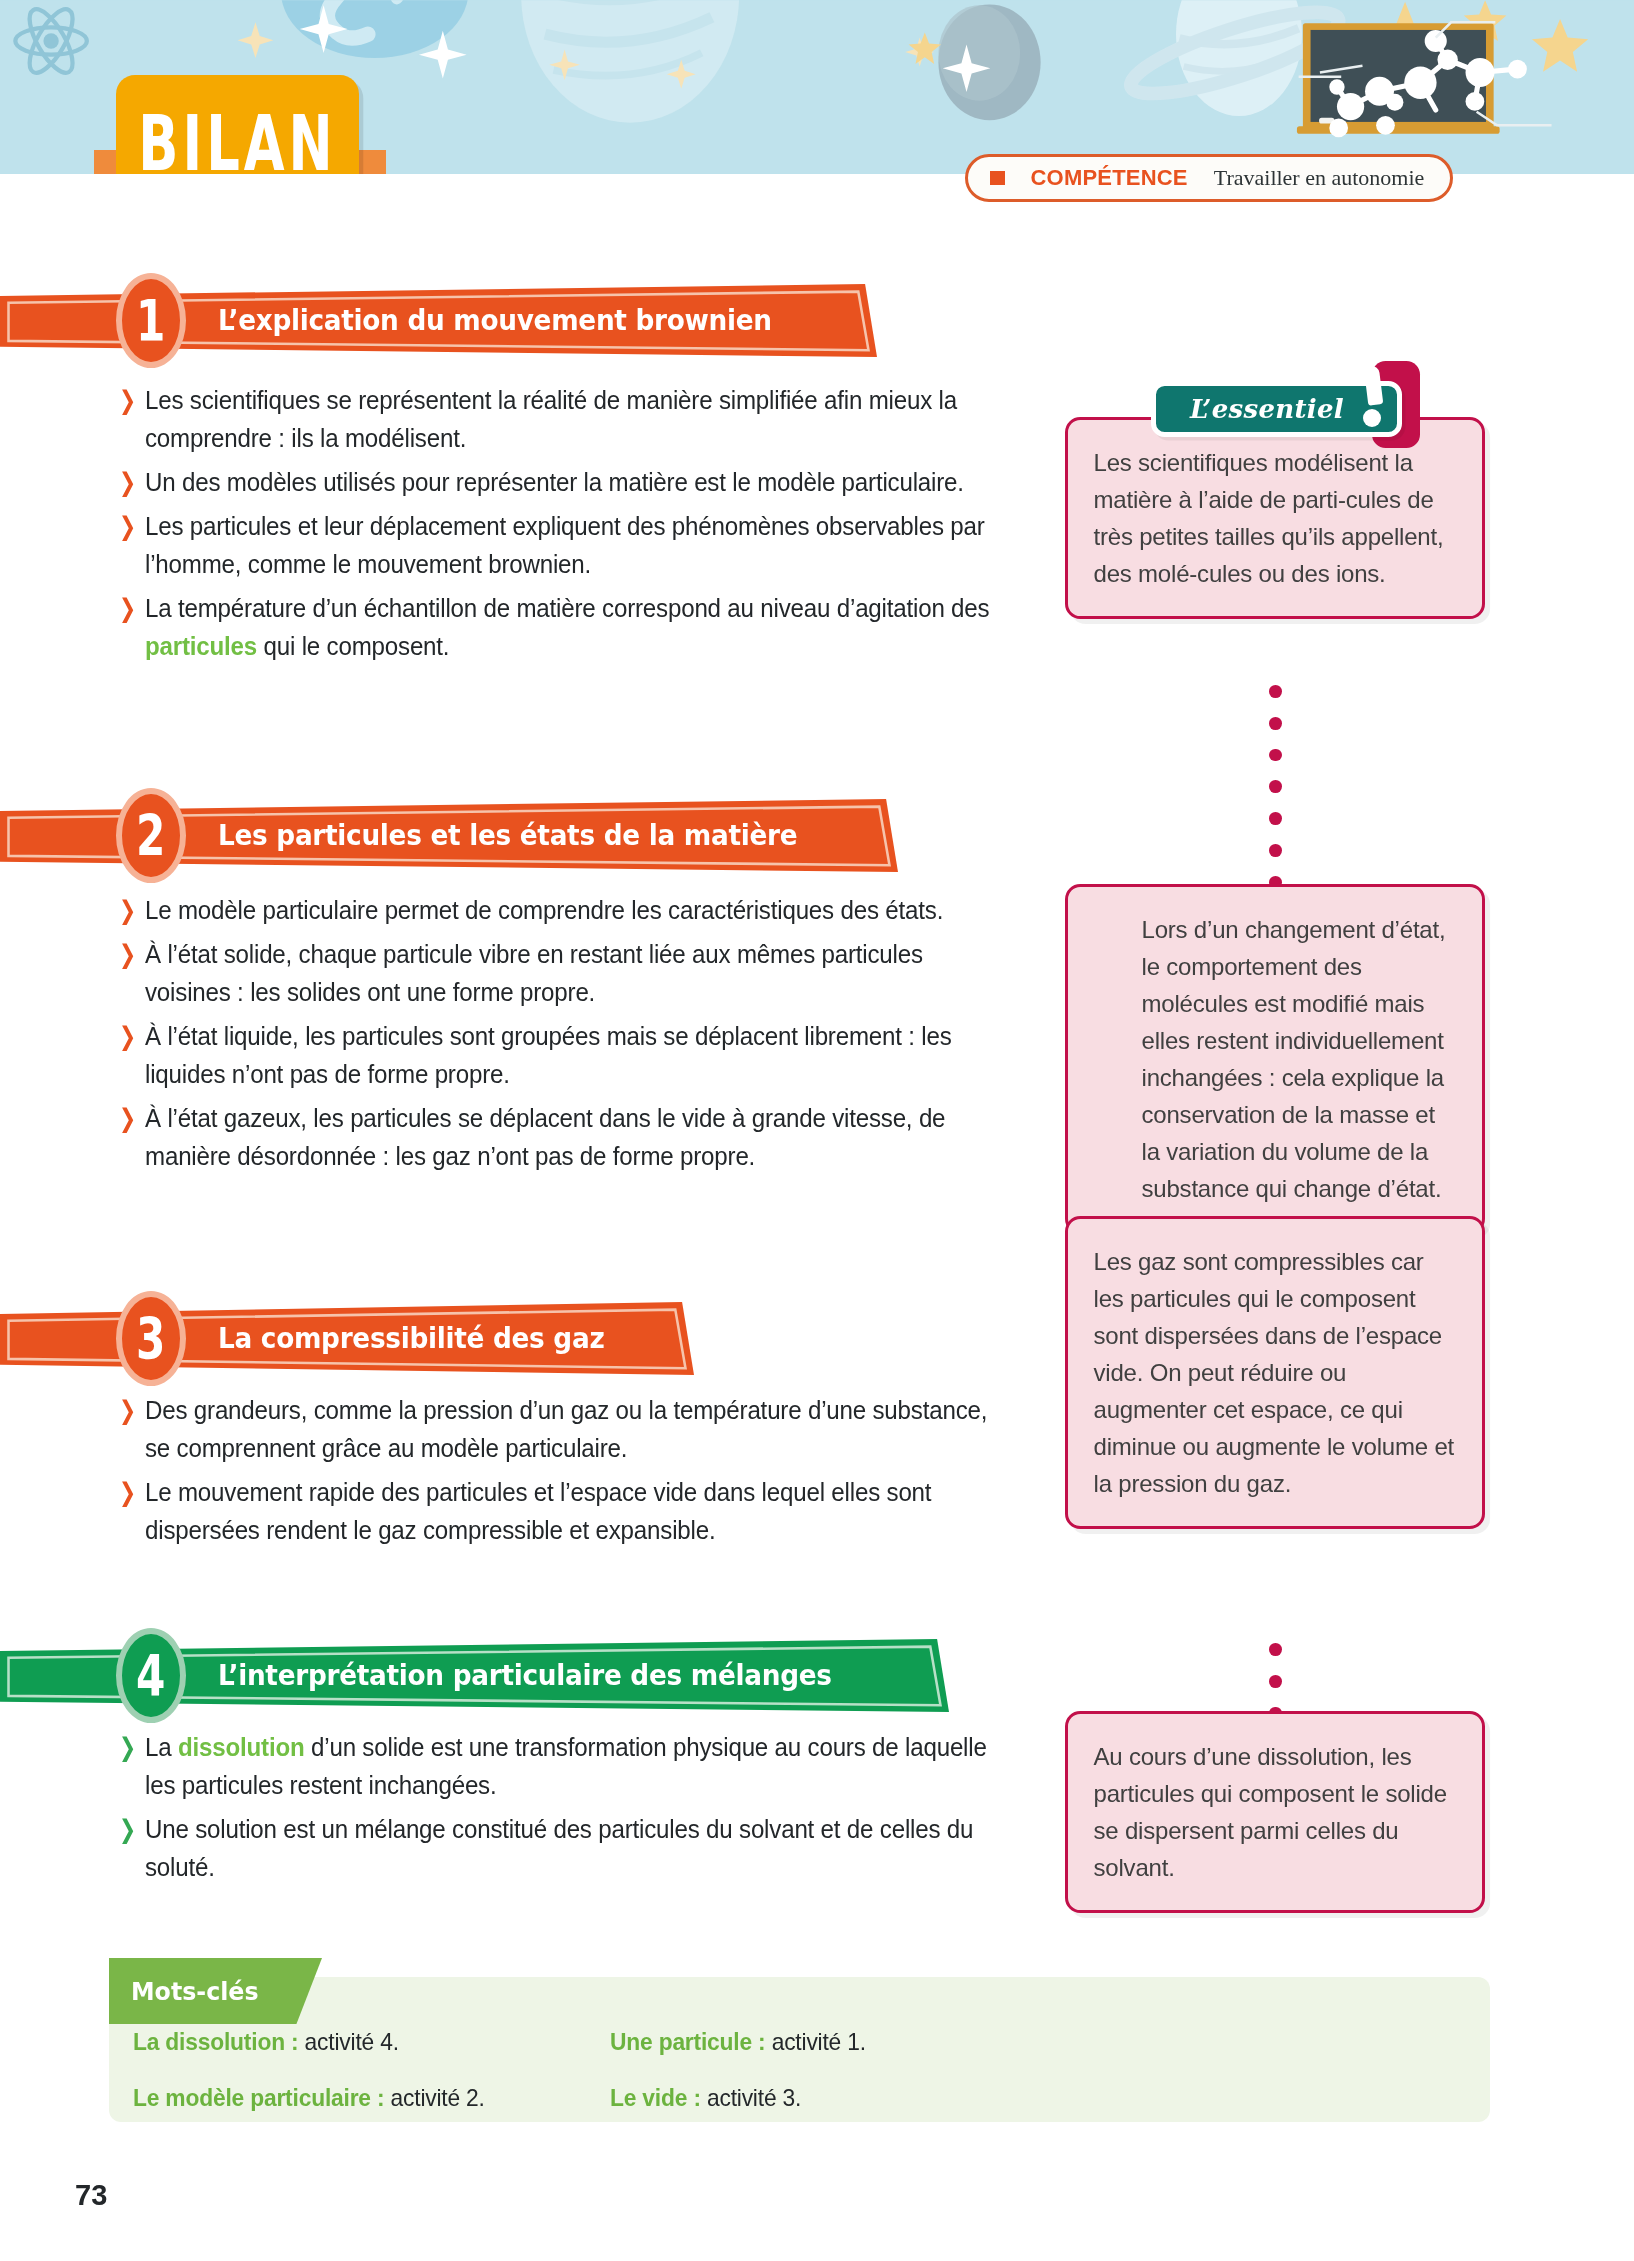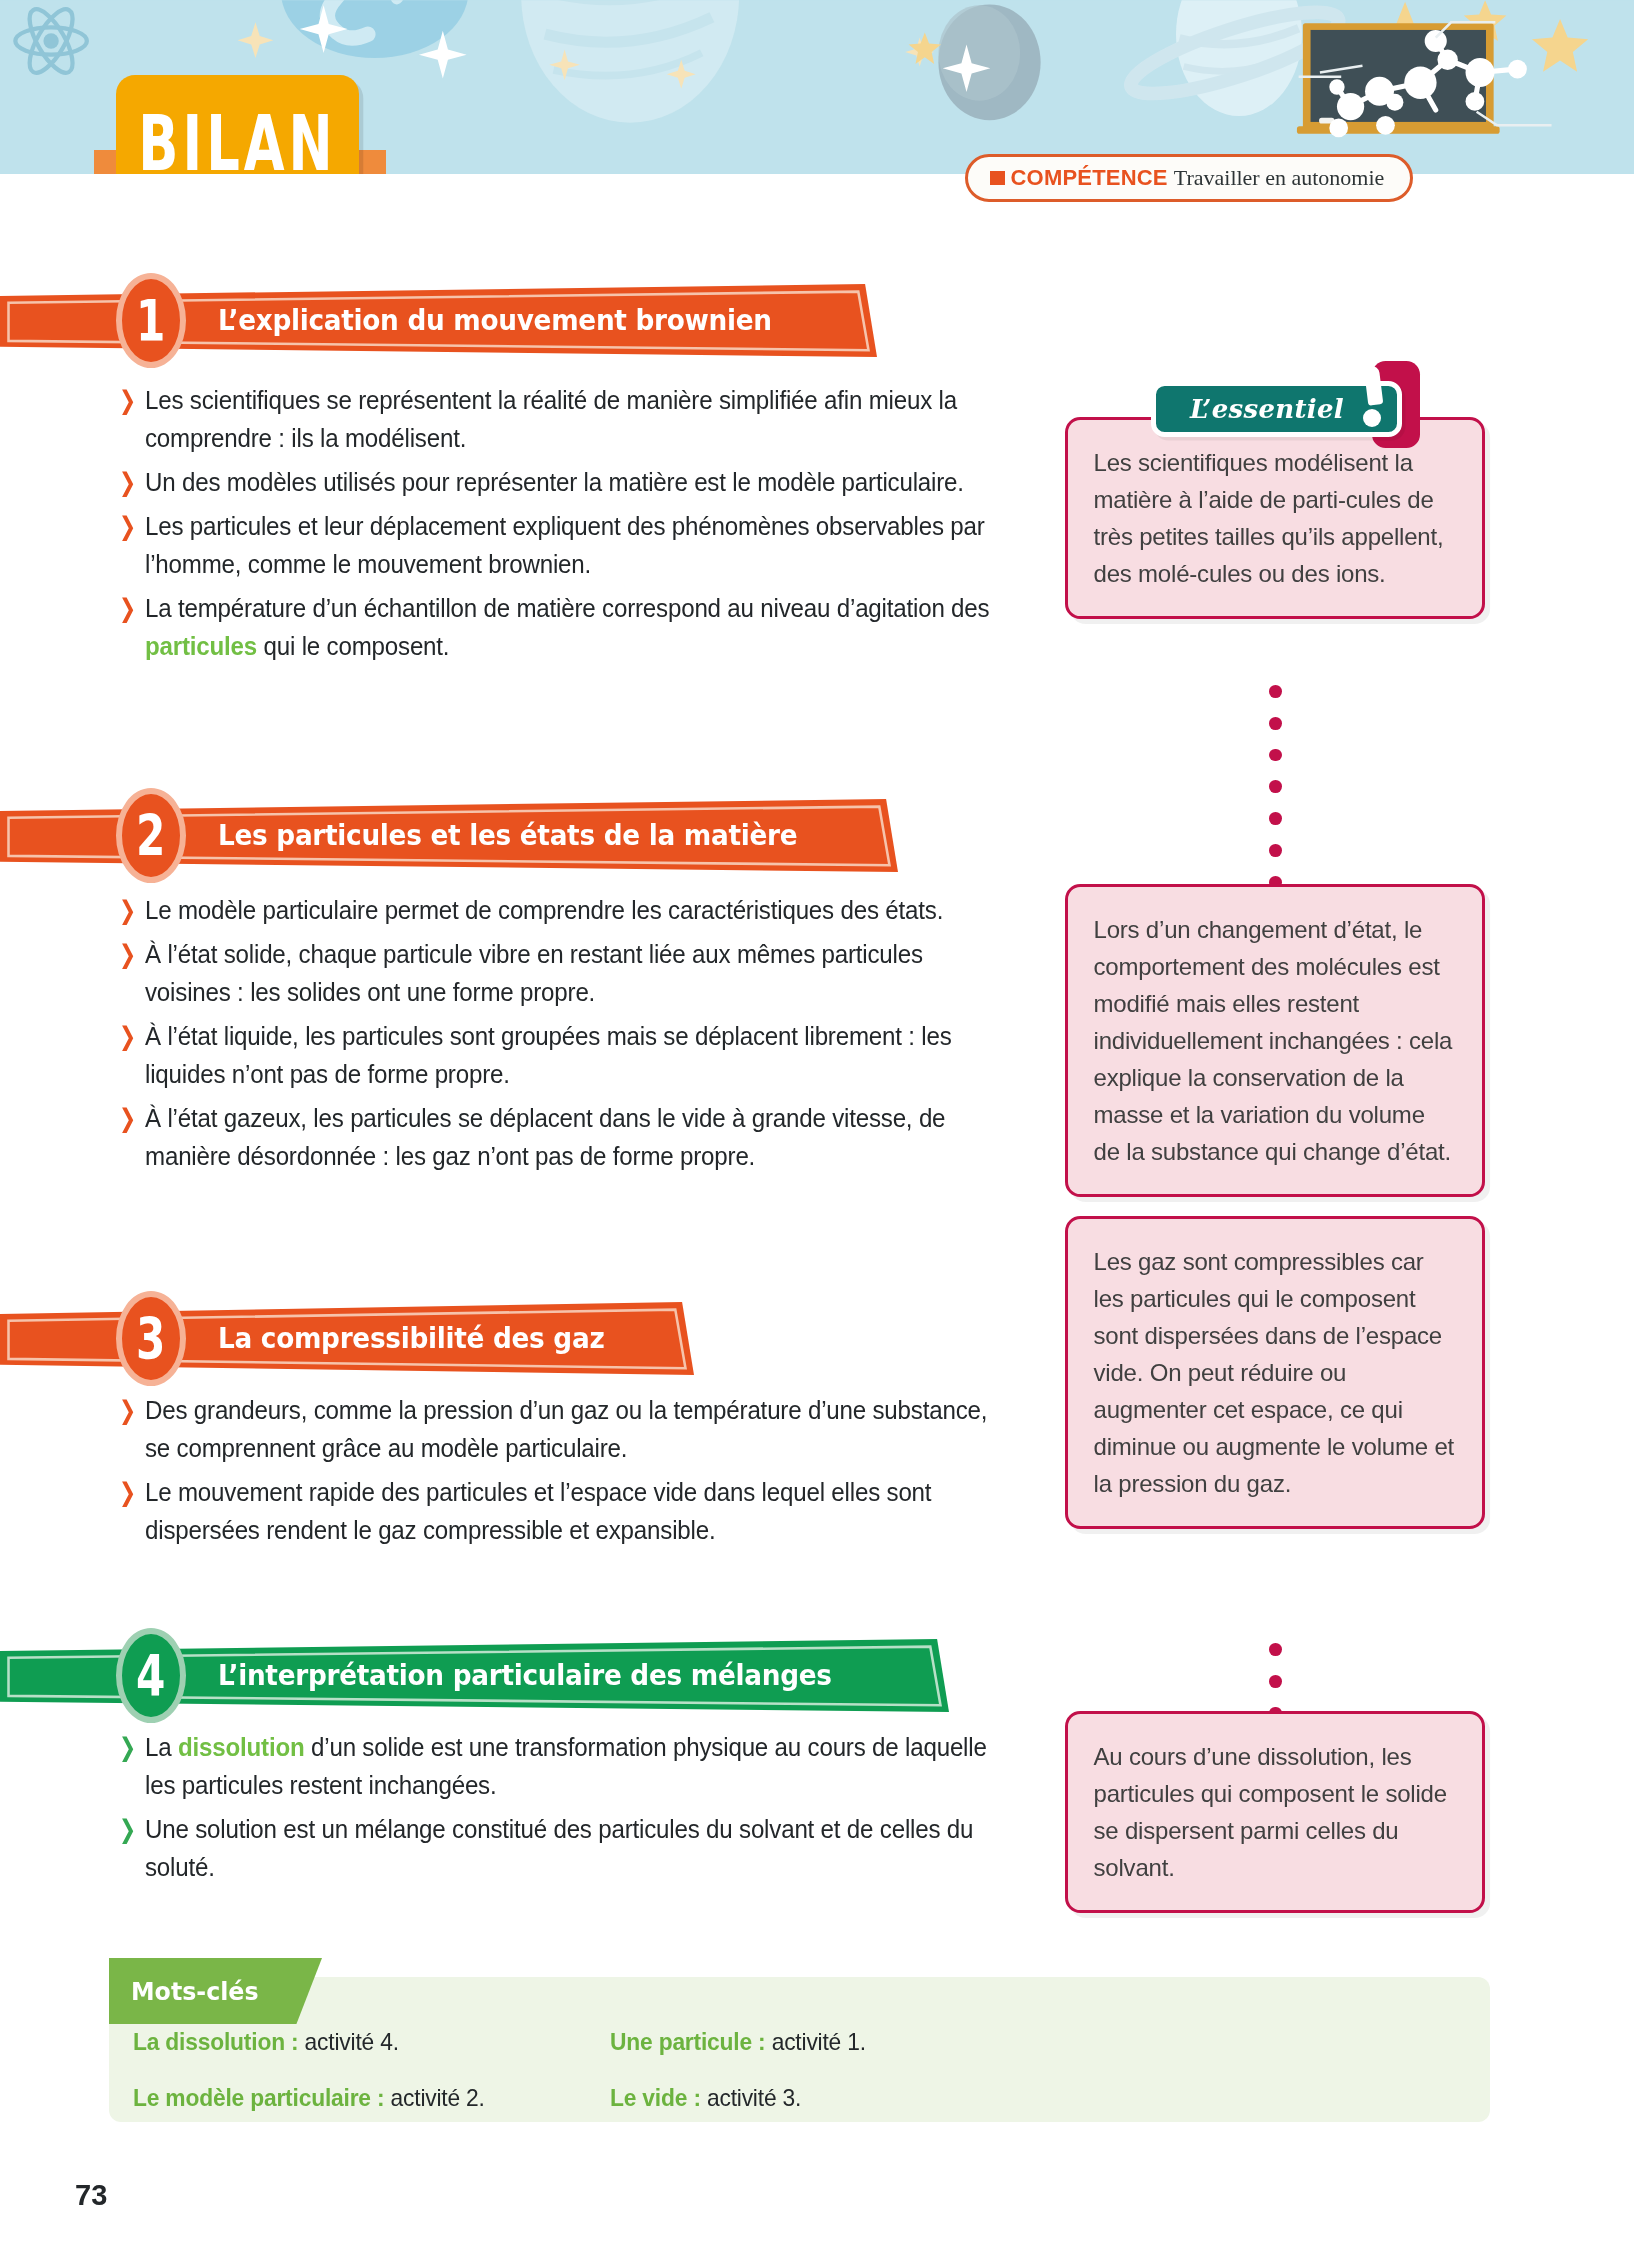--- a/index.html
+++ b/index.html
@@ -76,21 +76,21 @@
     position: absolute;
     left: 965px;
     top: 154px;
     height: 48px;
     padding: 0 25.5px 0 22px;
     background: #fdfcf9;
     border: 3.4px solid #dd5c2a;
     border-radius: 25.5px;
     display: flex;
     align-items: center;
-    gap: 6px;
+    gap: 26px;
     z-index: 20;
     box-sizing: border-box;
   }
   .comp-square {
     width: 14.5px; height: 14.5px;
     background: #e8521f;
     flex: none;
     display: inline-block;
   }
   .comp-label {
@@ -593,21 +593,21 @@
 <div class="dot-conn" style="top:685px;">
   <span></span>
     <span></span>
     <span></span>
     <span></span>
     <span></span>
     <span></span>
     <span></span>
 </div>
 
-<div class="pink-box" style="top:884px;">
+<div class="pink-box" style="top:884px;padding-left:48px;">
   <div class="pink-text">Lors d’un changement d’état, le comportement des molécules est modifié mais elles restent individuellement inchangées : cela explique la conservation de la masse et la variation du volume de la substance qui change d’état.</div>
 </div>
 
 <div class="dot-conn" style="top:1234px;">
   <span></span>
     <span></span>
 </div>
 
 <div class="pink-box" style="top:1216px;">
   <div class="pink-text">Les gaz sont compressibles car les particules qui le composent sont dispersées dans de l’espace vide. On peut réduire ou augmenter cet espace, ce qui diminue ou augmente le volume et la pression du gaz.</div>

